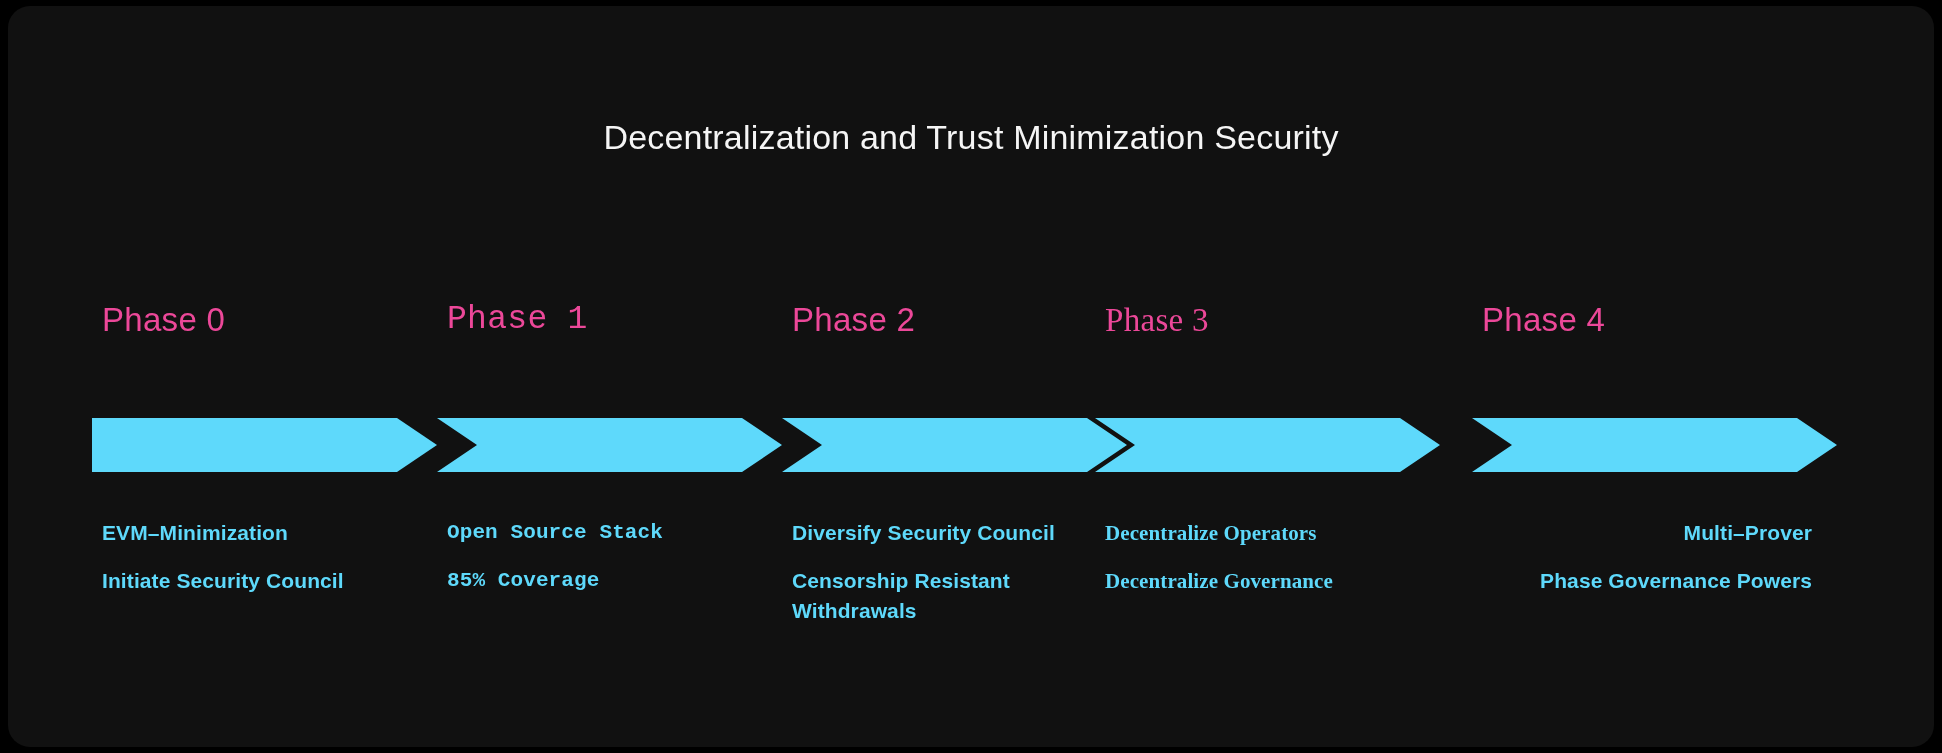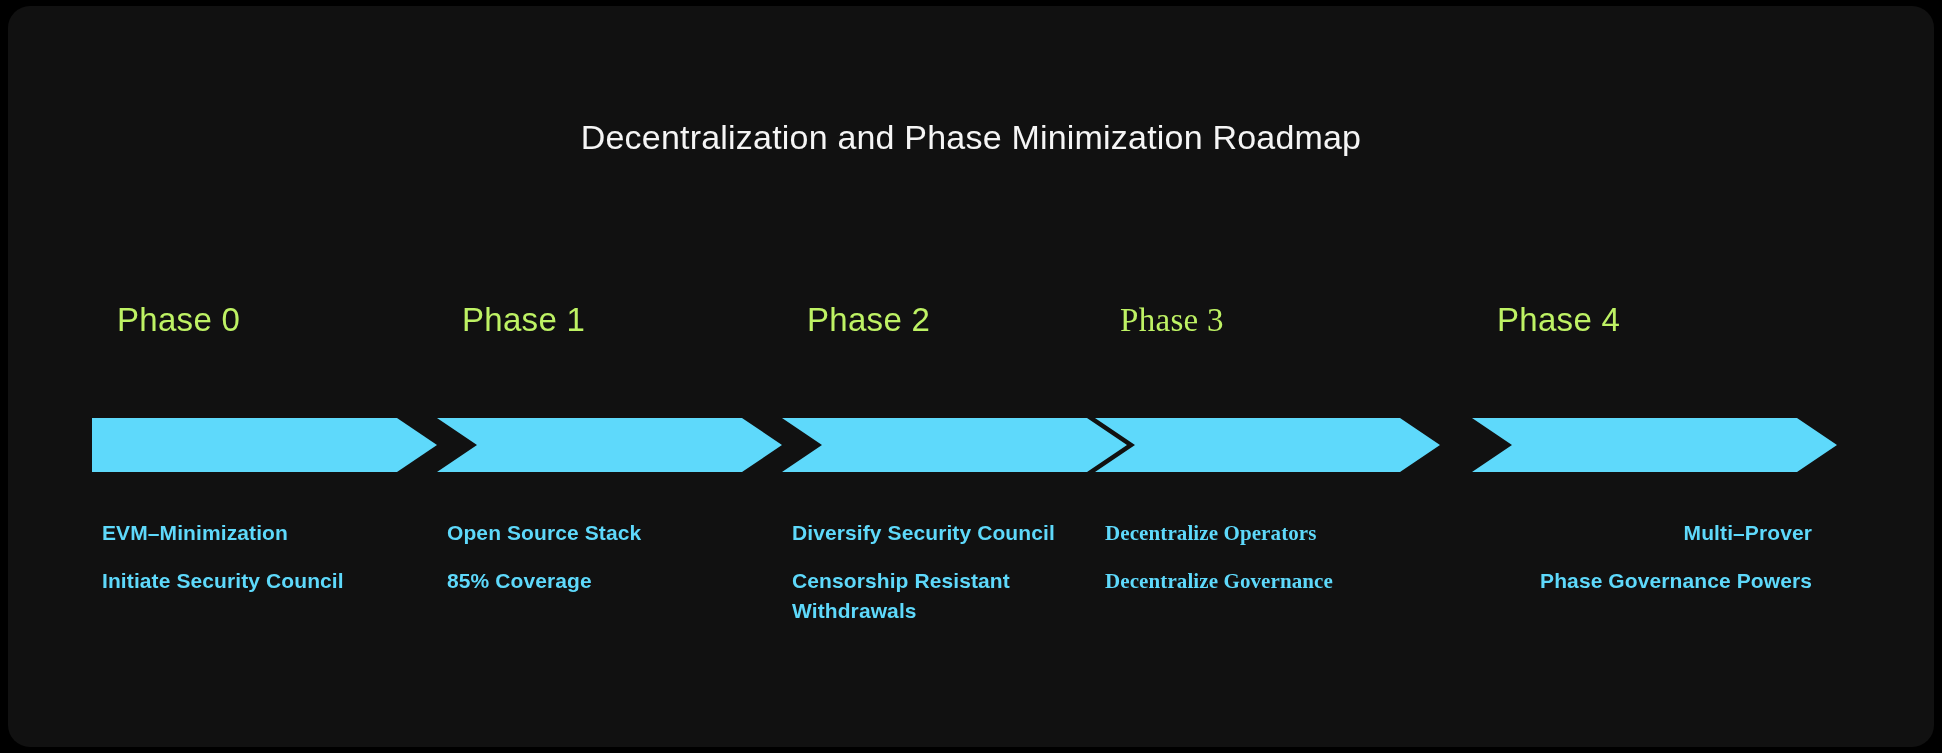--- a/index.html
+++ b/index.html
@@ -52,27 +52,26 @@
   .phase-column {
     position: absolute;
     top: 0;
     height: 741px;
   }
 
   .phase-heading {
     position: absolute;
     top: 294px;
     left: 10px;
-    color: #bef264;
+    color: #ec4899;
     font-size: 33px;
     font-weight: 300;
     letter-spacing: 0.3px;
     line-height: 40px;
     white-space: nowrap;
-    margin-left: 15px;
   }
 
   .phase-arrow-slot {
     position: absolute;
     top: 408px;
     left: 0;
     height: 62px;
   }
 
   .phase-arrow-svg {
@@ -99,36 +98,36 @@
 
   .phase-item:last-child {
     margin-bottom: 0;
   }
 </style>
 </head>
 <body>
 
 <div id="roadmap-panel">
 
-  <div id="roadmap-title">Decentralization and Phase Minimization Roadmap</div>
+  <div id="roadmap-title">Decentralization and Trust Minimization Security</div>
 
   <div id="phase-track">
       <div class="phase-column" style="left: 84px; width: 345px;">
         <div class="phase-heading">Phase 0</div>
         <div class="phase-arrow-slot" style="width: 345px;">
           <svg class="phase-arrow-svg" viewBox="0 0 345 62" preserveAspectRatio="none">
             <polygon points="0,4 305,4 345,31 305,58 0,58" fill="#5ed9fb"></polygon>
           </svg>
         </div>
         <div class="phase-items">
           <div class="phase-item">EVM–Minimization</div>
           <div class="phase-item">Initiate Security Council</div>
         </div>
       </div>
-      <div class="phase-column" style="left: 429px; width: 345px;">
+      <div class="phase-column" style="left: 429px; width: 345px; font-family: Liberation Mono, monospace;">
         <div class="phase-heading">Phase 1</div>
         <div class="phase-arrow-slot" style="width: 345px;">
           <svg class="phase-arrow-svg" viewBox="0 0 345 62" preserveAspectRatio="none">
             <polygon points="0,4 305,4 345,31 305,58 0,58 40,31" fill="#5ed9fb"></polygon>
           </svg>
         </div>
         <div class="phase-items">
           <div class="phase-item">Open Source Stack</div>
           <div class="phase-item">85% Coverage</div>
         </div>

